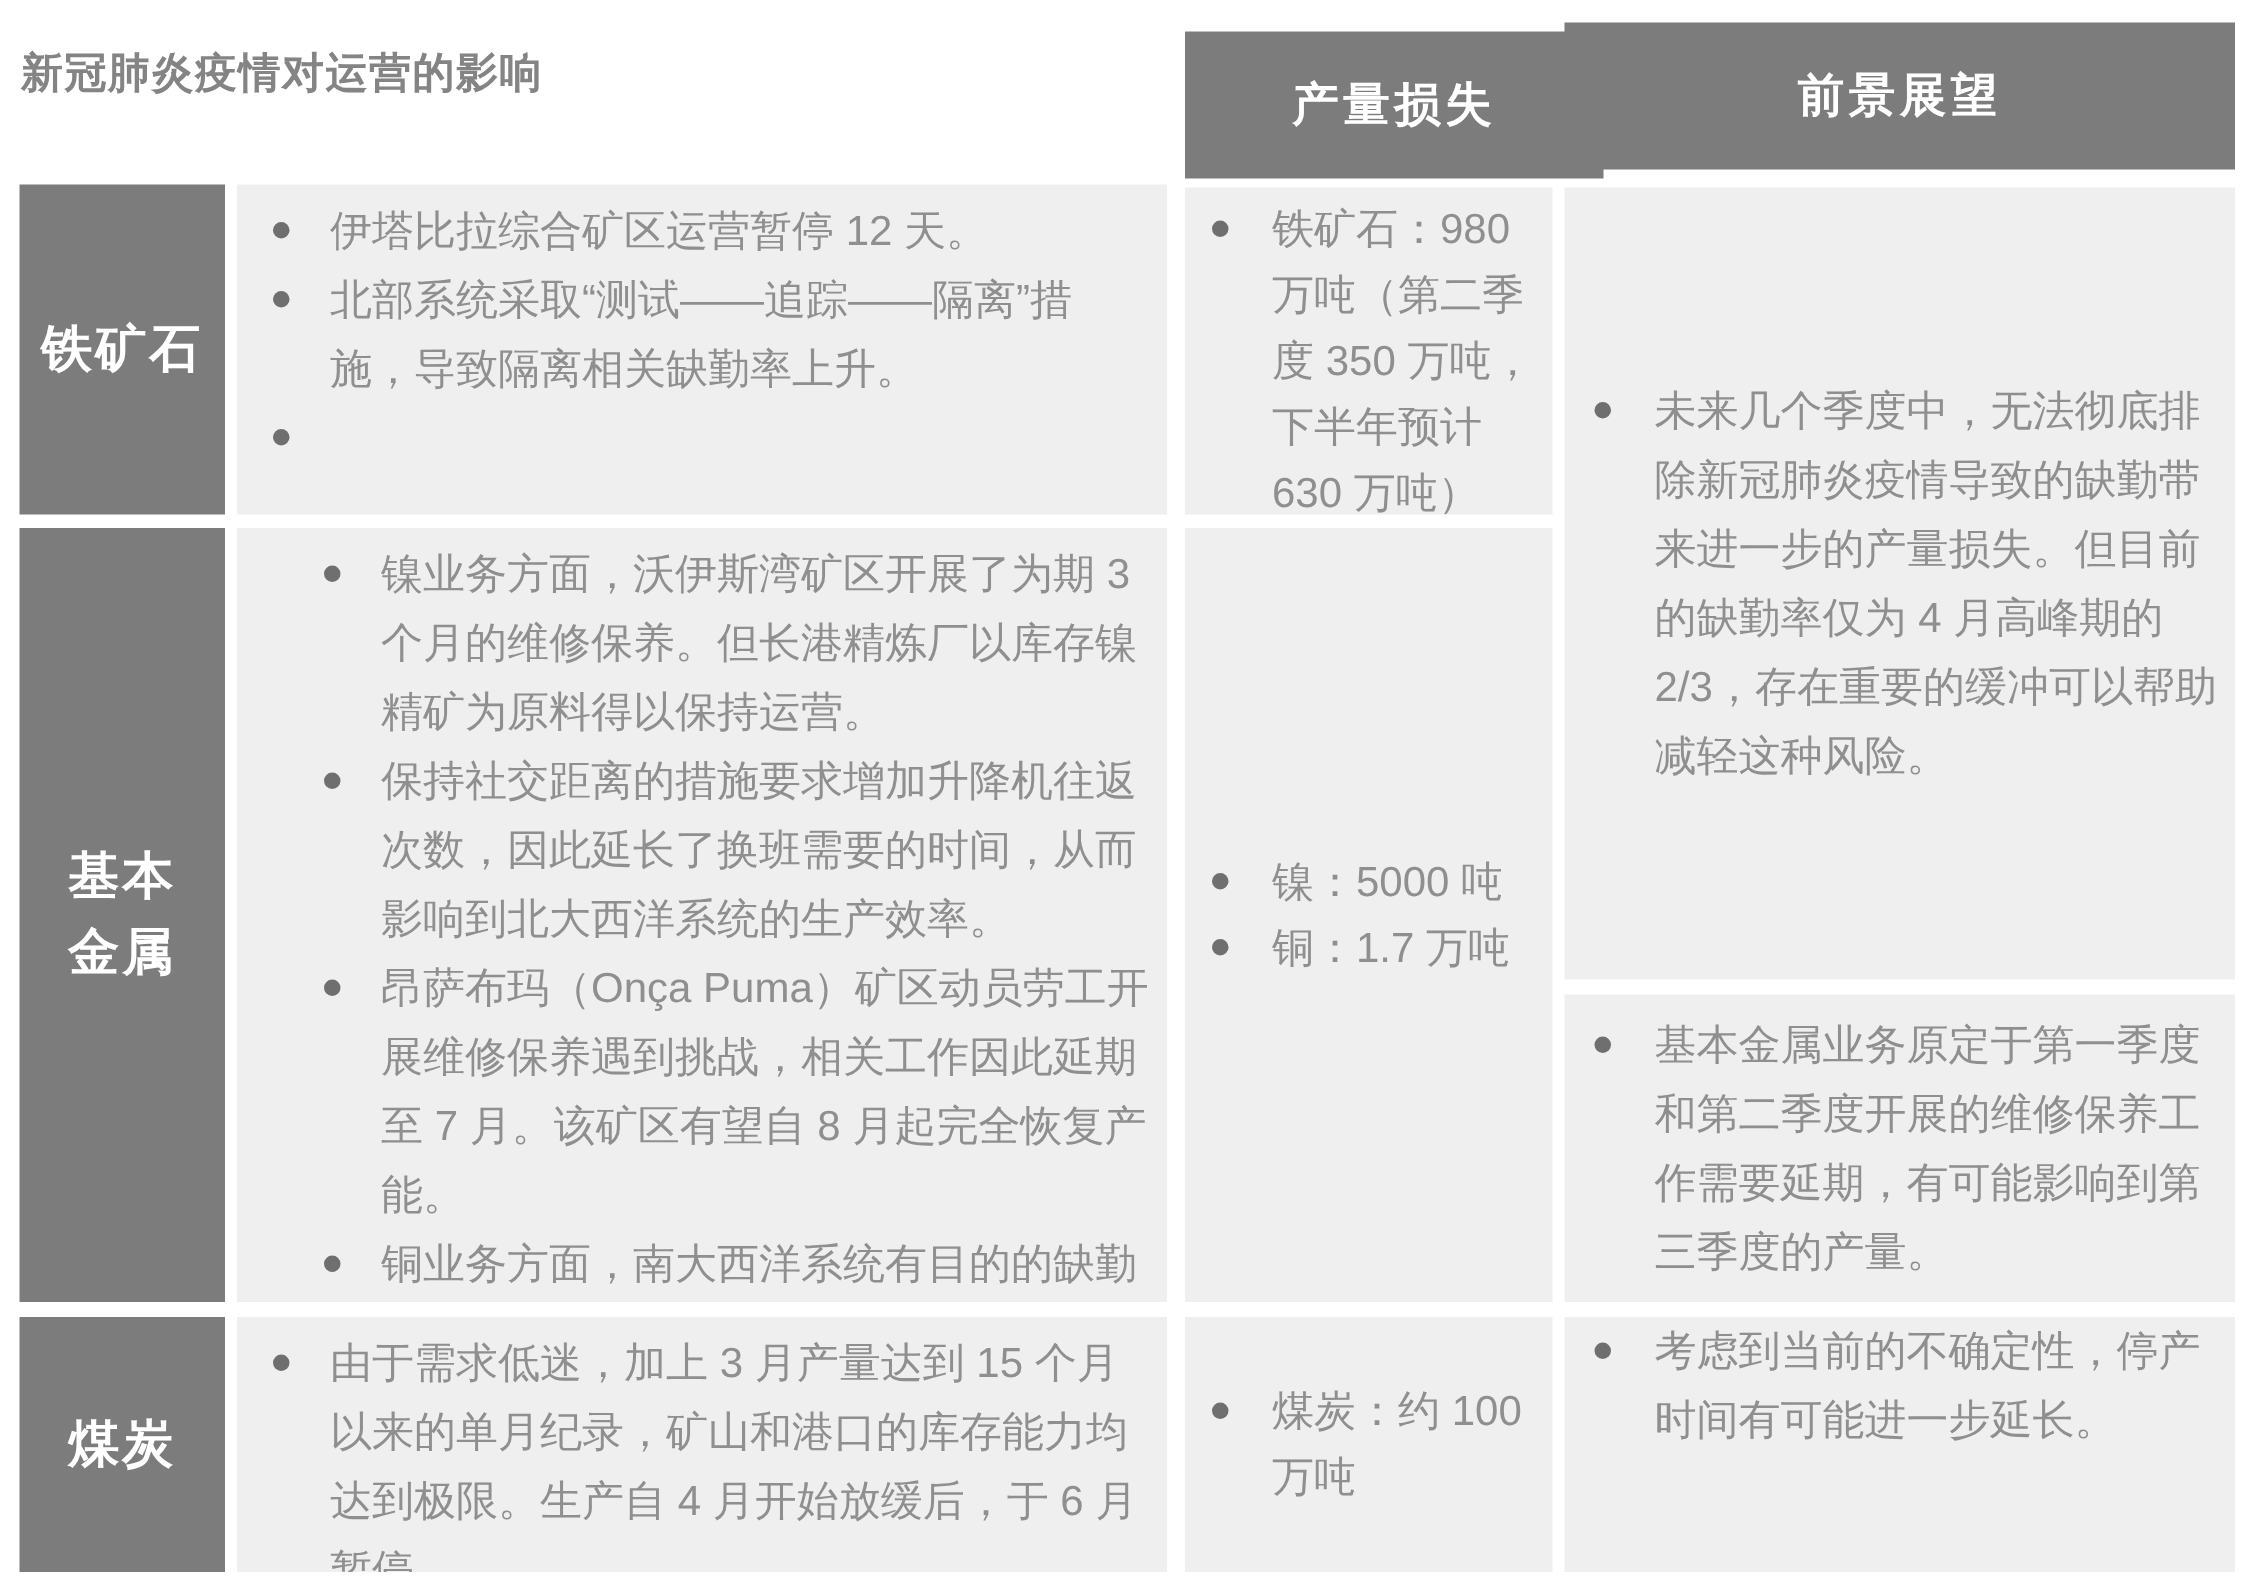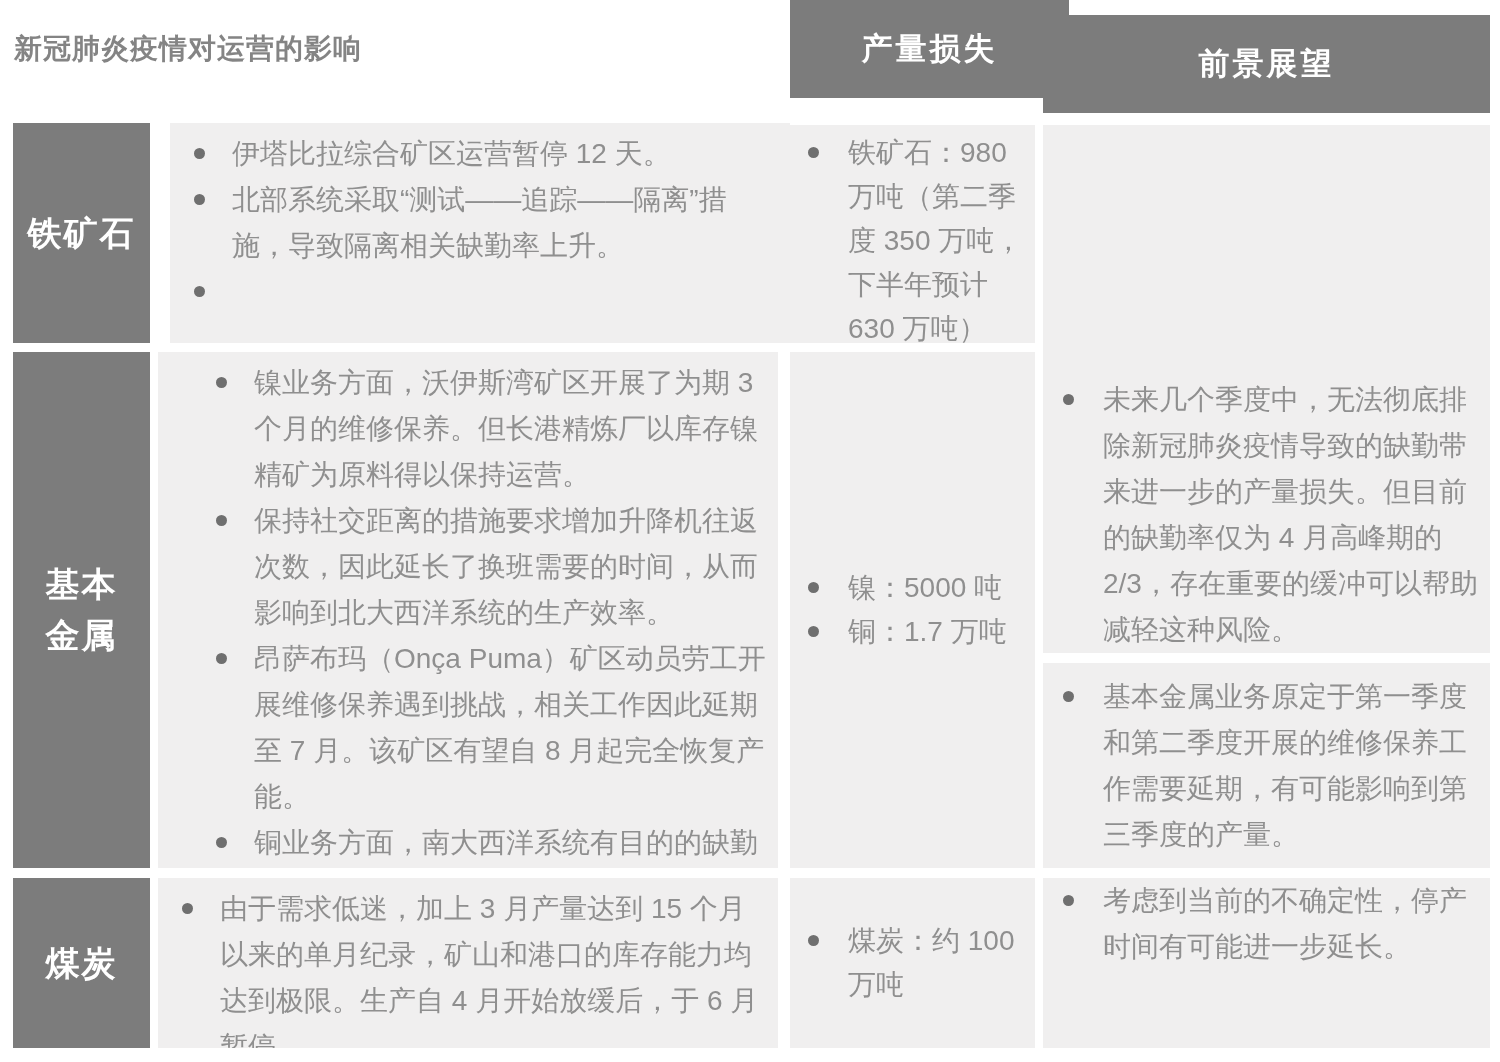--- a/index.html
+++ b/index.html
@@ -20,48 +20,48 @@
     position:absolute;left:14px;top:30px;width:720px;
     font-size:28px;font-weight:700;color:var(--title-text);
     letter-spacing:1px;
   }
 
   .hdr{
     position:absolute;background:var(--header-bg);color:var(--header-text);
     display:flex;align-items:center;justify-content:center;
     font-size:31px;font-weight:600;letter-spacing:3px;
   }
-  .hdr-loss{left:790px;top:0;width:279px;height:98px;}
+  .hdr-loss{left:790px;top:21px;width:279px;height:98px;}
   .hdr-outlook{left:1043px;top:15px;width:447px;height:98px;}
 
   .rowlabel{
     position:absolute;left:13px;width:137px;background:var(--header-bg);
     color:var(--header-text);display:flex;align-items:center;justify-content:center;
     font-size:34px;font-weight:600;letter-spacing:2px;text-align:center;
     white-space:pre-line;line-height:1.5;
   }
   .label-iron{top:123px;height:220px;}
   .label-base{top:352px;height:516px;}
   .label-coal{top:878px;height:170px;}
 
   .cell{
     position:absolute;background:var(--cell-bg);overflow:hidden;
   }
   .cell-content{left:158px;width:620px;}
-  .content-iron{top:123px;height:220px;padding-top:8px;margin-left:12px;}
+  .content-iron{top:123px;height:220px;padding-top:8px;}
   .content-base{top:352px;height:516px;padding-top:8px;padding-left:34px;}
   .content-coal{top:878px;height:170px;padding-top:8px;}
 
   .cell-loss{left:790px;width:245px;}
   .loss-iron{top:125px;height:218px;padding-top:6px;}
   .loss-base{top:352px;height:516px;display:flex;flex-direction:column;justify-content:center;}
   .loss-coal{top:878px;height:170px;display:flex;flex-direction:column;justify-content:center;}
 
   .cell-outlook{left:1043px;width:447px;}
-  .outlook-1{top:125px;height:528px;display:flex;flex-direction:column;justify-content:flex-end;}
+  .outlook-1{top:125px;height:528px;display:flex;flex-direction:column;justify-content:center;}
   .outlook-2{top:663px;height:205px;display:flex;flex-direction:column;justify-content:center;}
   .outlook-3{top:878px;height:170px;display:flex;flex-direction:column;justify-content:flex-start;}
 
   ul.bullets{list-style:none;}
   .cell-content ul.bullets{padding:0 10px 0 22px;}
   .cell-loss ul.bullets{padding:0 8px 0 16px;}
   .cell-outlook ul.bullets{padding:0 12px 0 18px;}
 
   ul.bullets li{
     position:relative;

